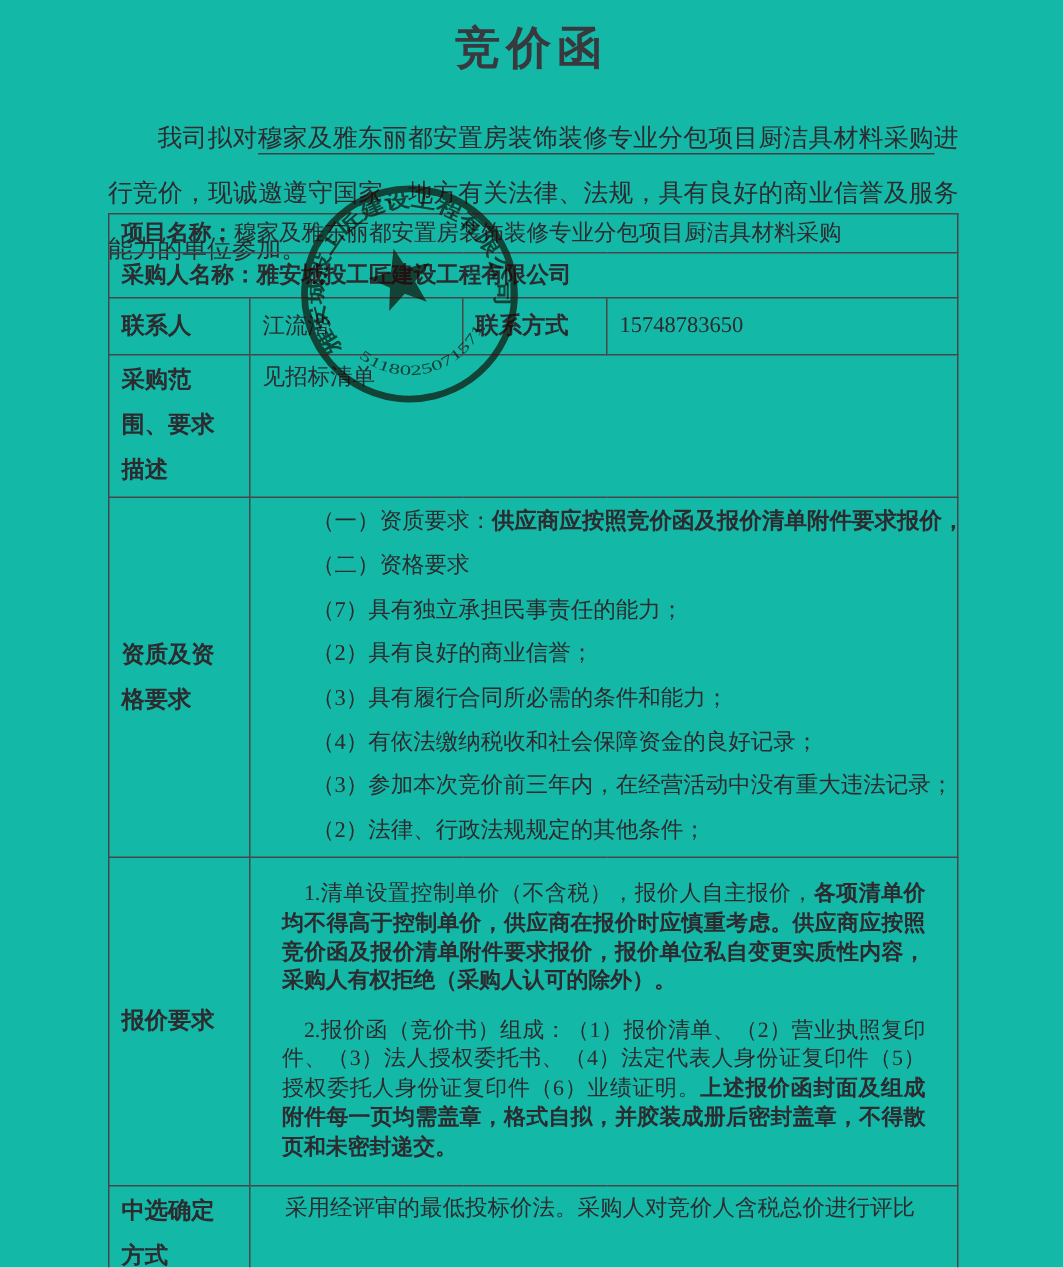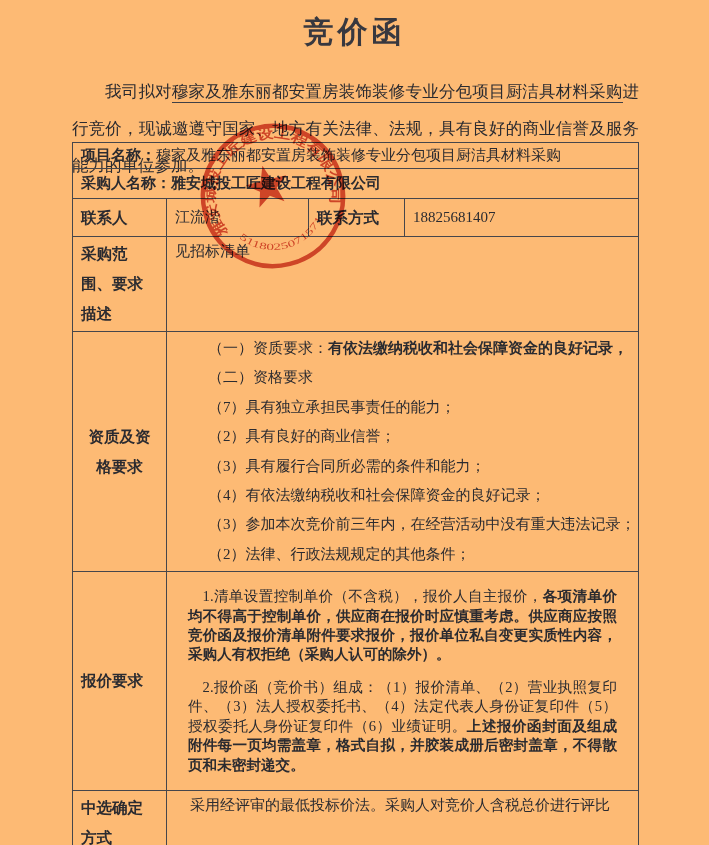--- a/index.html
+++ b/index.html
@@ -1,37 +1,37 @@
 <!DOCTYPE html>
 <html><head>
 <meta charset="utf-8">
 <style>
   html,body{margin:0;padding:0;background:#fbfaf8;}
   .page{
-    position:relative;width:709px;height:845px;background:#fdba74;
+    position:relative;width:709px;height:845px;background:#14b8a6;
     font-family:"Liberation Serif","DejaVu Serif",serif;color:#2b2b30;overflow:hidden;
   }
   .title{
     position:absolute;top:12px;left:0;width:100%;margin:0;text-align:center;
     font-size:30px;font-weight:700;letter-spacing:4px;color:#38383f;
   }
   .intro{
     position:absolute;left:72px;top:73px;width:567px;margin:0;
     font-size:16.5px;line-height:37px;text-align:justify;text-indent:2em;
   }
   .intro .u{border-bottom:1.5px solid #404046;padding-bottom:1px;}
   table.grid{
     position:absolute;left:72px;top:142px;width:567px;border-collapse:collapse;
     table-layout:fixed;font-size:15px;color:#2b2b30;
   }
   table.grid td{border:1.5px solid #46464b;padding:2px 8px;vertical-align:middle;overflow:hidden;}
   .b{font-weight:700;}
   .lbl{font-weight:700;font-size:15.5px;line-height:30px;margin-top:20px;}
   .vtop{vertical-align:top !important;font-family:Liberation Serif, serif;}
-  .ctr{text-align:center;}
+  .ctr{}
   .qual div{line-height:29.4px;text-indent:2.2em;white-space:nowrap;}
   .quote p{margin:13px;line-height:19.4px;font-size:14.6px;text-align:justify;text-indent:1em;}
   .sel-val{text-indent:1em;}
   .sendtime{font-weight:700;line-height:20px;padding-top:6px;}
   .seal{
     position:absolute;left:168px;top:91px;width:210px;height:210px;
     opacity:.82;mix-blend-mode:multiply;pointer-events:none;
   }
 </style>
 </head>
@@ -54,30 +54,30 @@
       <tr style="height:26px">
         <td colspan="4"><span class="b">项目名称：</span><span>穆家及雅东丽都安置房装饰装修专业分包项目厨洁具材料采购</span></td>
       </tr>
       <tr style="height:30px">
         <td colspan="4"><span class="b">采购人名称：</span><span class="b">雅安城投工匠建设工程有限公司</span></td>
       </tr>
       <tr style="height:38px">
         <td class="lbl">联系人</td>
         <td>江流湝</td>
         <td class="lbl">联系方式</td>
-        <td>18825681407</td>
+        <td>15748783650</td>
       </tr>
       <tr style="height:57px">
         <td class="lbl vtop">采购范围、要求描述</td>
         <td colspan="3" class="vtop" style="padding-top:5px">见招标清单</td>
       </tr>
       <tr style="height:236px">
         <td class="lbl ctr">资质及资格要求</td>
         <td colspan="3" class="qual">
-          <div><span>（一）资质要求：</span><span class="b">有依法缴纳税收和社会保障资金的良好记录，</span></div>
+          <div><span>（一）资质要求：</span><span class="b">供应商应按照竞价函及报价清单附件要求报价，</span></div>
           <div>（二）资格要求</div>
           <div>（7）具有独立承担民事责任的能力；</div>
           <div>（2）具有良好的商业信誉；</div>
           <div>（3）具有履行合同所必需的条件和能力；</div>
           <div>（4）有依法缴纳税收和社会保障资金的良好记录；</div>
           <div>（3）参加本次竞价前三年内，在经营活动中没有重大违法记录；</div>
           <div>（2）法律、行政法规规定的其他条件；</div>
         </td>
       </tr>
       <tr style="height:136px">

